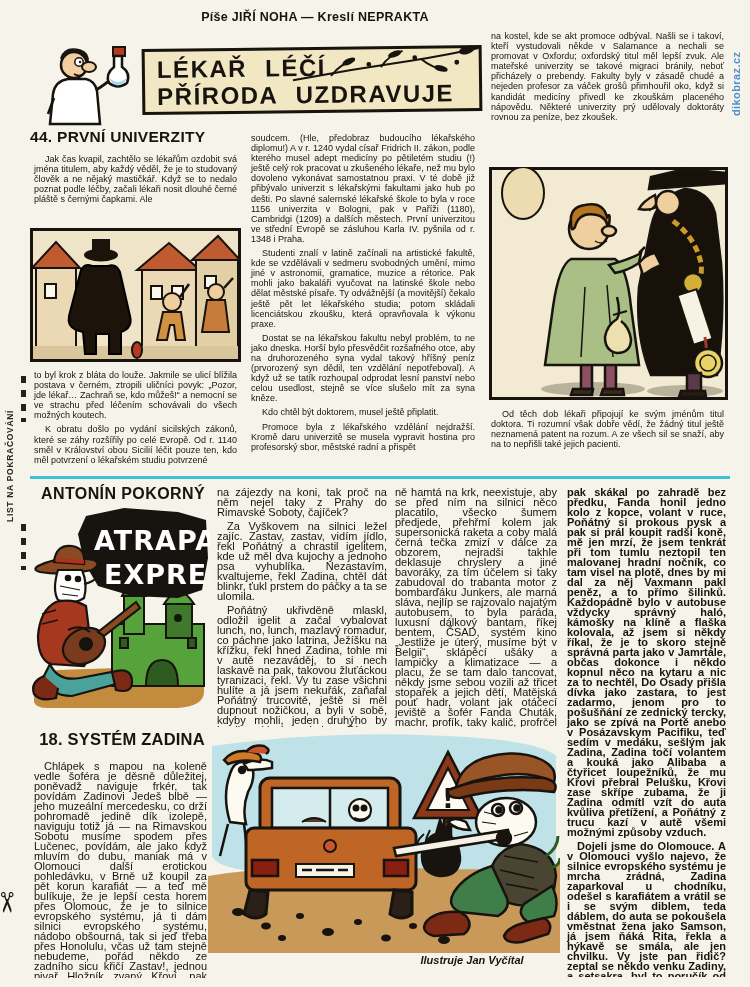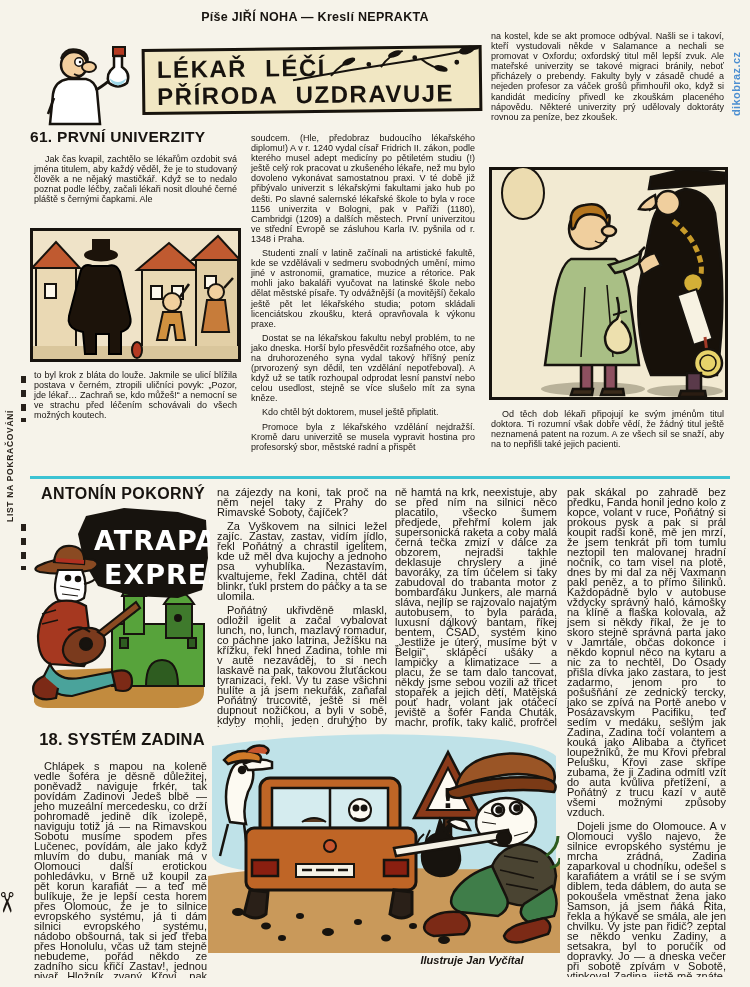--- a/index.html
+++ b/index.html
@@ -35,21 +35,21 @@
   .a1c3b{left:487px;top:405px;width:241px;}
   .divider{position:absolute;left:30px;top:476px;width:700px;height:3px;background:#3cc3d3;}
   
   .author{position:absolute;left:38px;top:485px;width:170px;text-align:center;font-size:16px;font-weight:800;letter-spacing:.4px;}
   .h2z{position:absolute;left:32px;top:730px;width:180px;text-align:center;font-size:16.5px;font-weight:800;letter-spacing:.2px;}
   .a2 .p{font-size:11px;line-height:10px;text-indent:10px;}
   .a2 .p.ni{text-indent:0;}
   .a2c1{left:30px;top:757px;width:181px;height:221px;overflow:hidden;}
   .a2c2{left:213px;top:483px;width:178px;height:244px;overflow:hidden;}
   .a2c3{left:391px;top:483px;width:170px;height:244px;overflow:hidden;}
-  .a2c4{left:563px;top:483px;width:167px;height:494px;overflow:hidden;}
+  .a2c4{left:563px;top:483px;width:167px;height:494px;overflow:hidden;font-weight:bold;}
   .caption{position:absolute;left:372px;top:954px;width:200px;text-align:center;
     font-size:11px;font-weight:bold;font-style:italic;}
   
   .illo{position:absolute;}
   .illo svg{display:block;width:100%;height:100%;}
   .illo-street{left:30px;top:228px;width:211px;height:134px;}
   .illo-promo{left:489px;top:167px;width:239px;height:233px;}
   .illo-atrapa{left:28px;top:506px;width:182px;height:206px;}
   .illo-car{left:208px;top:726px;width:352px;height:227px;}
 </style>
@@ -98,21 +98,21 @@
       <ellipse cx="150" cy="26" rx="7" ry="3" transform="rotate(15 150 26)"></ellipse>
       <ellipse cx="176" cy="8" rx="8" ry="4" transform="rotate(-15 176 8)"></ellipse>
       <circle cx="78" cy="21" r="2.4"></circle>
         <circle cx="124" cy="15" r="2.4"></circle>
         <circle cx="166" cy="20" r="2.4"></circle>
     </g>
   </svg>
 </div>
 
 <div class="col a1c1a">
-  <h2 class="h1">61. PRVNÍ UNIVERZITY</h2>
+  <h2 class="h1">44. PRVNÍ UNIVERZITY</h2>
   <p class="p">Jak čas kvapil, zachtělo se lékařům ozdobit svá jména titulem, aby každý věděl, že je to studovaný člověk a ne nějaký mastičkář. Když se to nedalo poznat podle léčby, začali lékaři nosit dlouhé černé pláště s černými čapkami. Ale</p>
 </div>
 
 <div class="illo illo-street">
   <svg viewBox="0 0 211 134">
     <rect x="1.5" y="1.5" width="208" height="131" fill="#efe3c8" stroke="#17130e" stroke-width="3"></rect>
     <g stroke="#17130e" stroke-width="2">
       <rect x="6" y="38" width="40" height="90" fill="#ead9b4"></rect>
       <polygon points="2,40 26,14 50,40" fill="#c05a30"></polygon>
       <rect x="15" y="56" width="11" height="14" fill="#fdf8ec"></rect>
@@ -135,20 +135,21 @@
       <circle cx="186" cy="64" r="8" fill="#f0cf9e"></circle>
       <path d="M177,72 L195,72 L199,104 L172,104 Z" fill="#c77c3a"></path>
       <path d="M194,60 L203,50" fill="none" stroke-width="2.5"></path>
       <ellipse cx="107" cy="122" rx="5" ry="8" fill="#b43a22"></ellipse>
     </g>
   </svg>
 </div>
 
 <div class="col a1c1b">
   <p class="p ni">to byl krok z bláta do louže. Jakmile se ulicí blížila postava v černém, ztropili uličníci povyk: „Pozor, jde lékař… Zachraň se, kdo můžeš!“ a nemocní se ve strachu před léčením schovávali do všech možných koutech.</p>
+  <p class="p">K obratu došlo po vydání sicilských zákonů, které se záhy rozšířily po celé Evropě. Od r. 1140 směl v Království obou Sicilií léčit pouze ten, kdo měl potvrzení o lékařském studiu potvrzené</p>
 </div>
 
 <div class="col a1c2">
   <p class="p ni">soudcem. (Hle, předobraz budoucího lékařského diplomu!) A v r. 1240 vydal císař Fridrich II. zákon, podle kterého musel adept medicíny po pětiletém studiu (!) ještě celý rok pracovat u zkušeného lékaře, než mu bylo dovoleno vykonávat samostatnou praxi. V té době již přibývalo univerzit s lékařskými fakultami jako hub po dešti. Po slavné salernské lékařské škole to byla v roce 1156 univerzita v Bologni, pak v Paříži (1180), Cambridgi (1209) a dalších městech. První univerzitou ve střední Evropě se zásluhou Karla IV. pyšnila od r. 1348 i Praha.</p>
   <p class="p">Studenti znalí v latině začínali na artistické fakultě, kde se vzdělávali v sedmeru svobodných umění, mimo jiné v astronomii, gramatice, muzice a rétorice. Pak mohli jako bakaláři vyučovat na latinské škole nebo dělat městské písaře. Ty odvážnější (a movitější) čekalo ještě pět let lékařského studia; potom skládali licenciátskou zkoušku, která opravňovala k výkonu praxe.</p>
   <p class="p">Dostat se na lékařskou fakultu nebyl problém, to ne jako dneska. Horší bylo přesvědčit rozšafného otce, aby na druhorozeného syna vydal takový hříšný peníz (prvorozený syn dědil, ten vzdělání nepotřeboval). A když už se tatík rozhoupal odprodat lesní panství nebo celou usedlost, stejně se více slušelo mít za syna kněze.</p>
   <p class="p">Kdo chtěl být doktorem, musel ještě připlatit.</p>
   <p class="p">Promoce byla z lékařského vzdělání nejdražší. Kromě daru univerzitě se musela vypravit hostina pro profesorský sbor, městské radní a přispět</p>
 </div>
 

